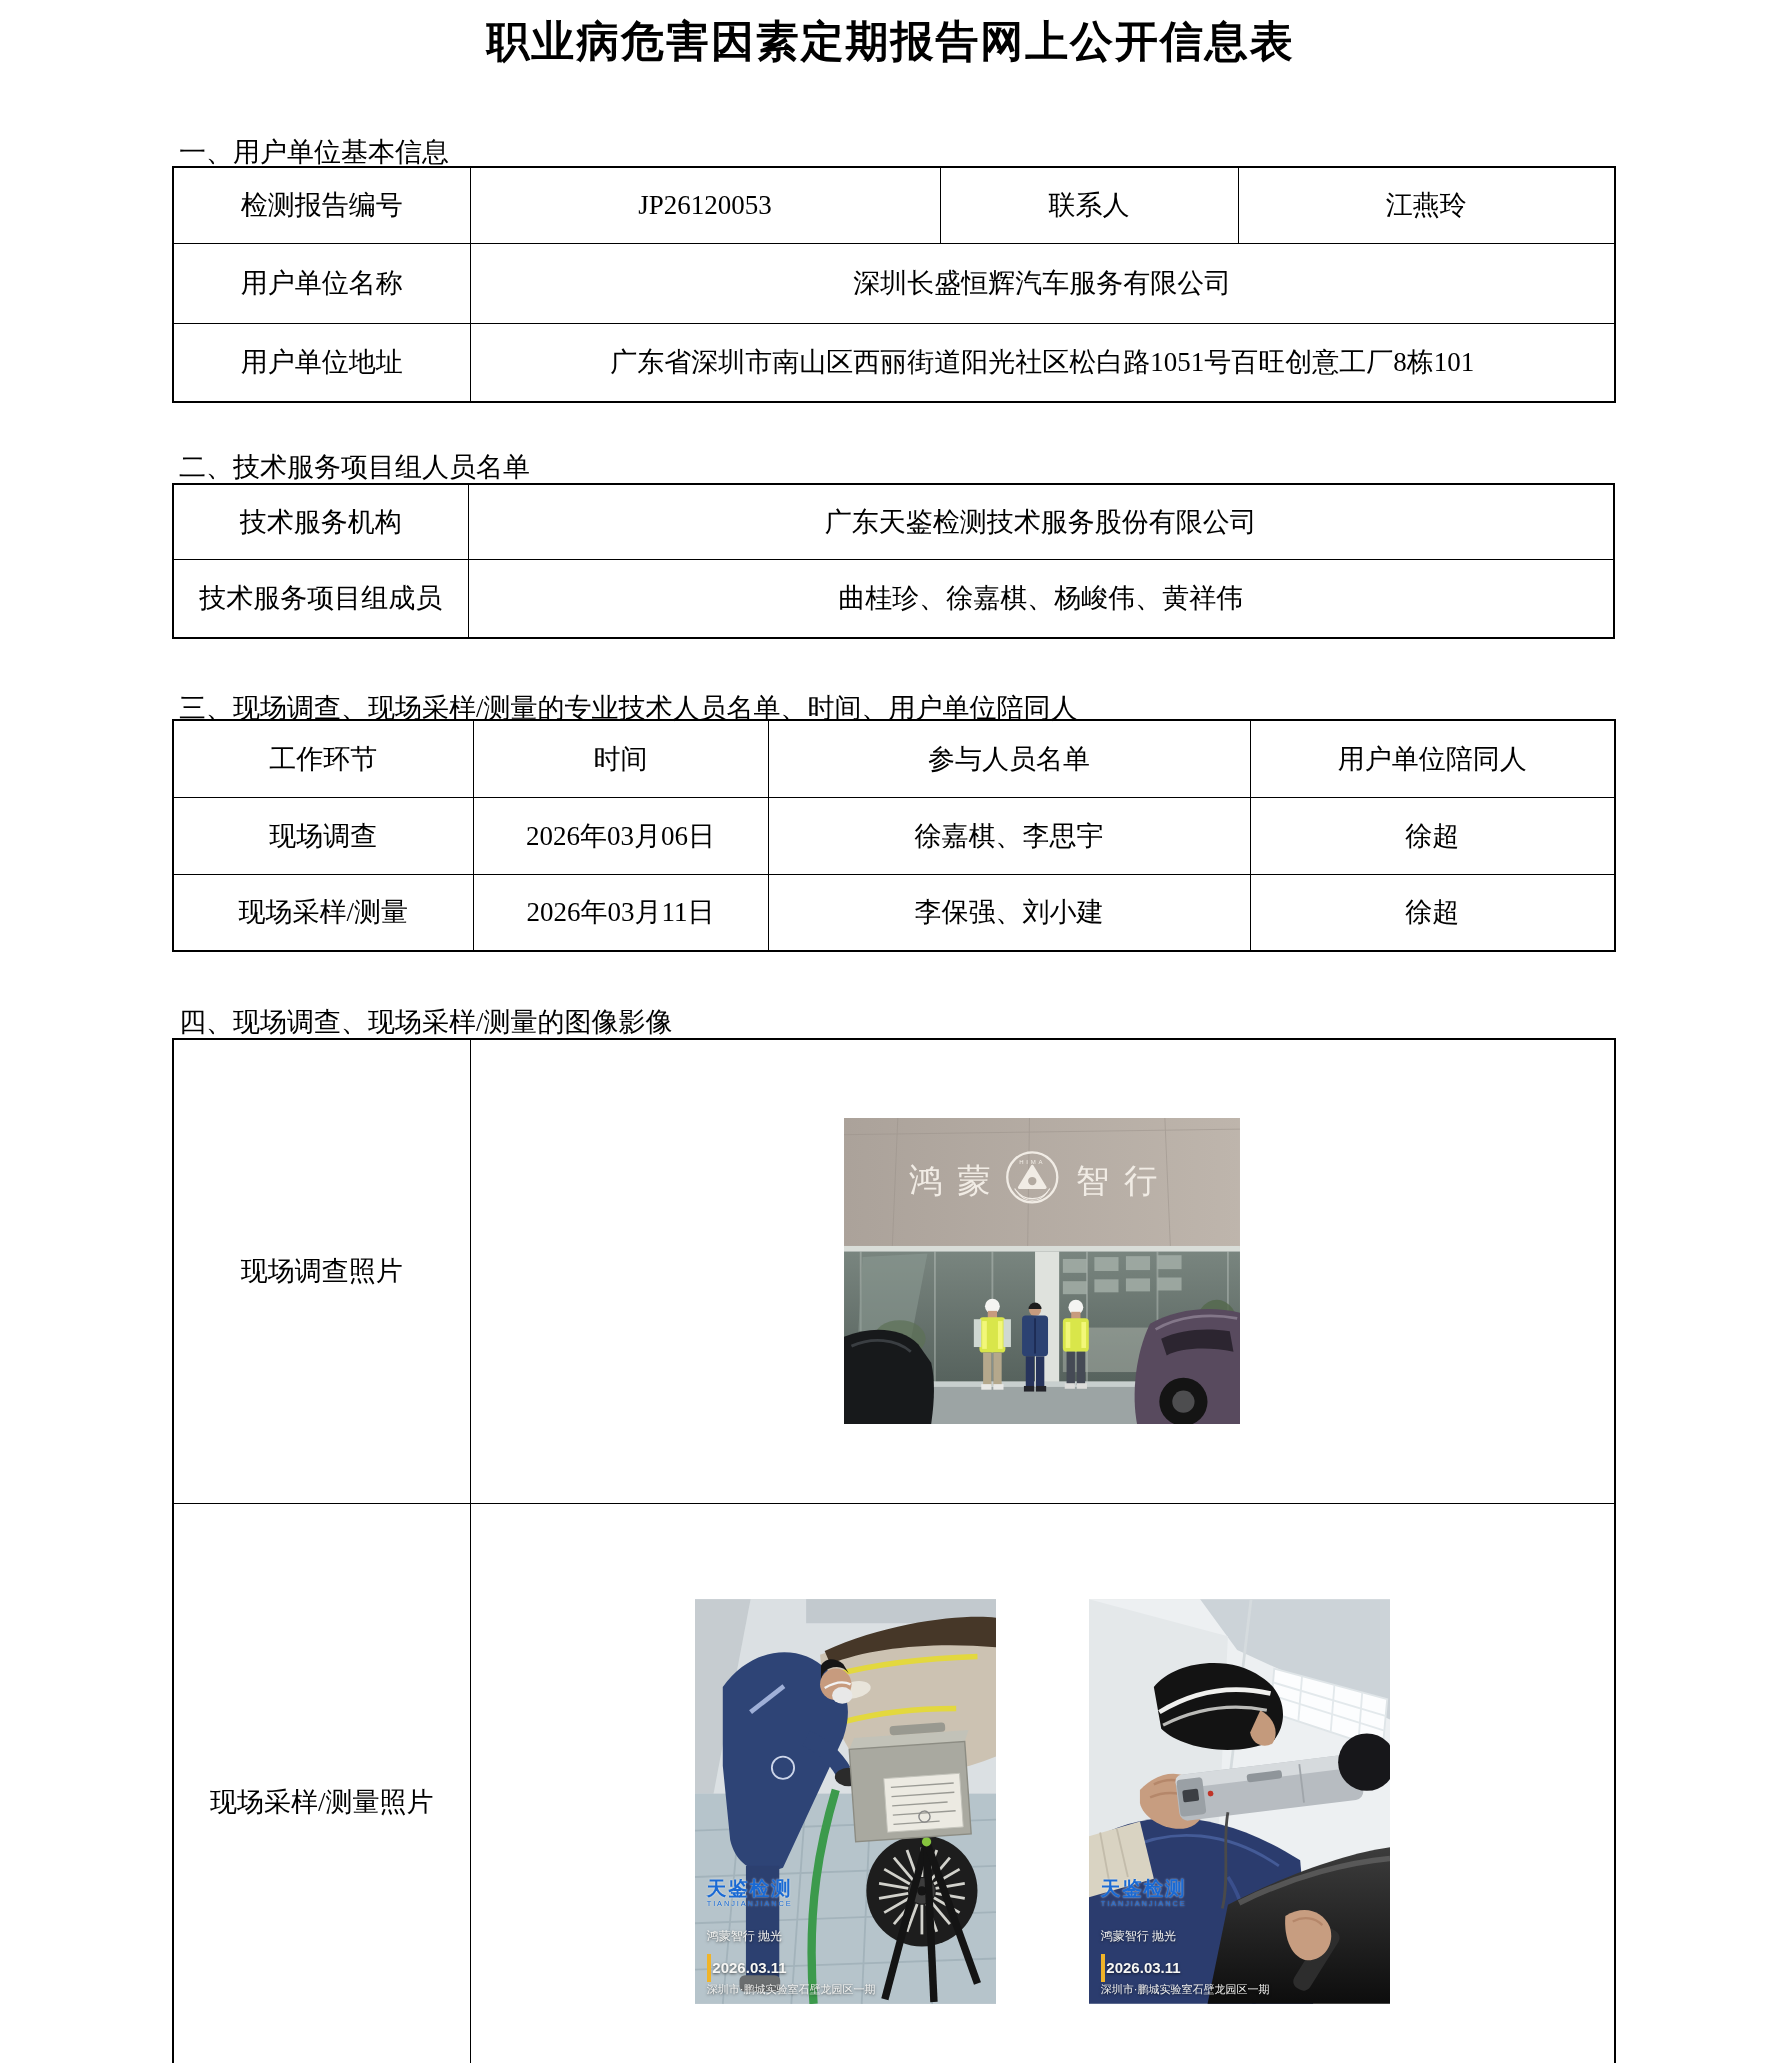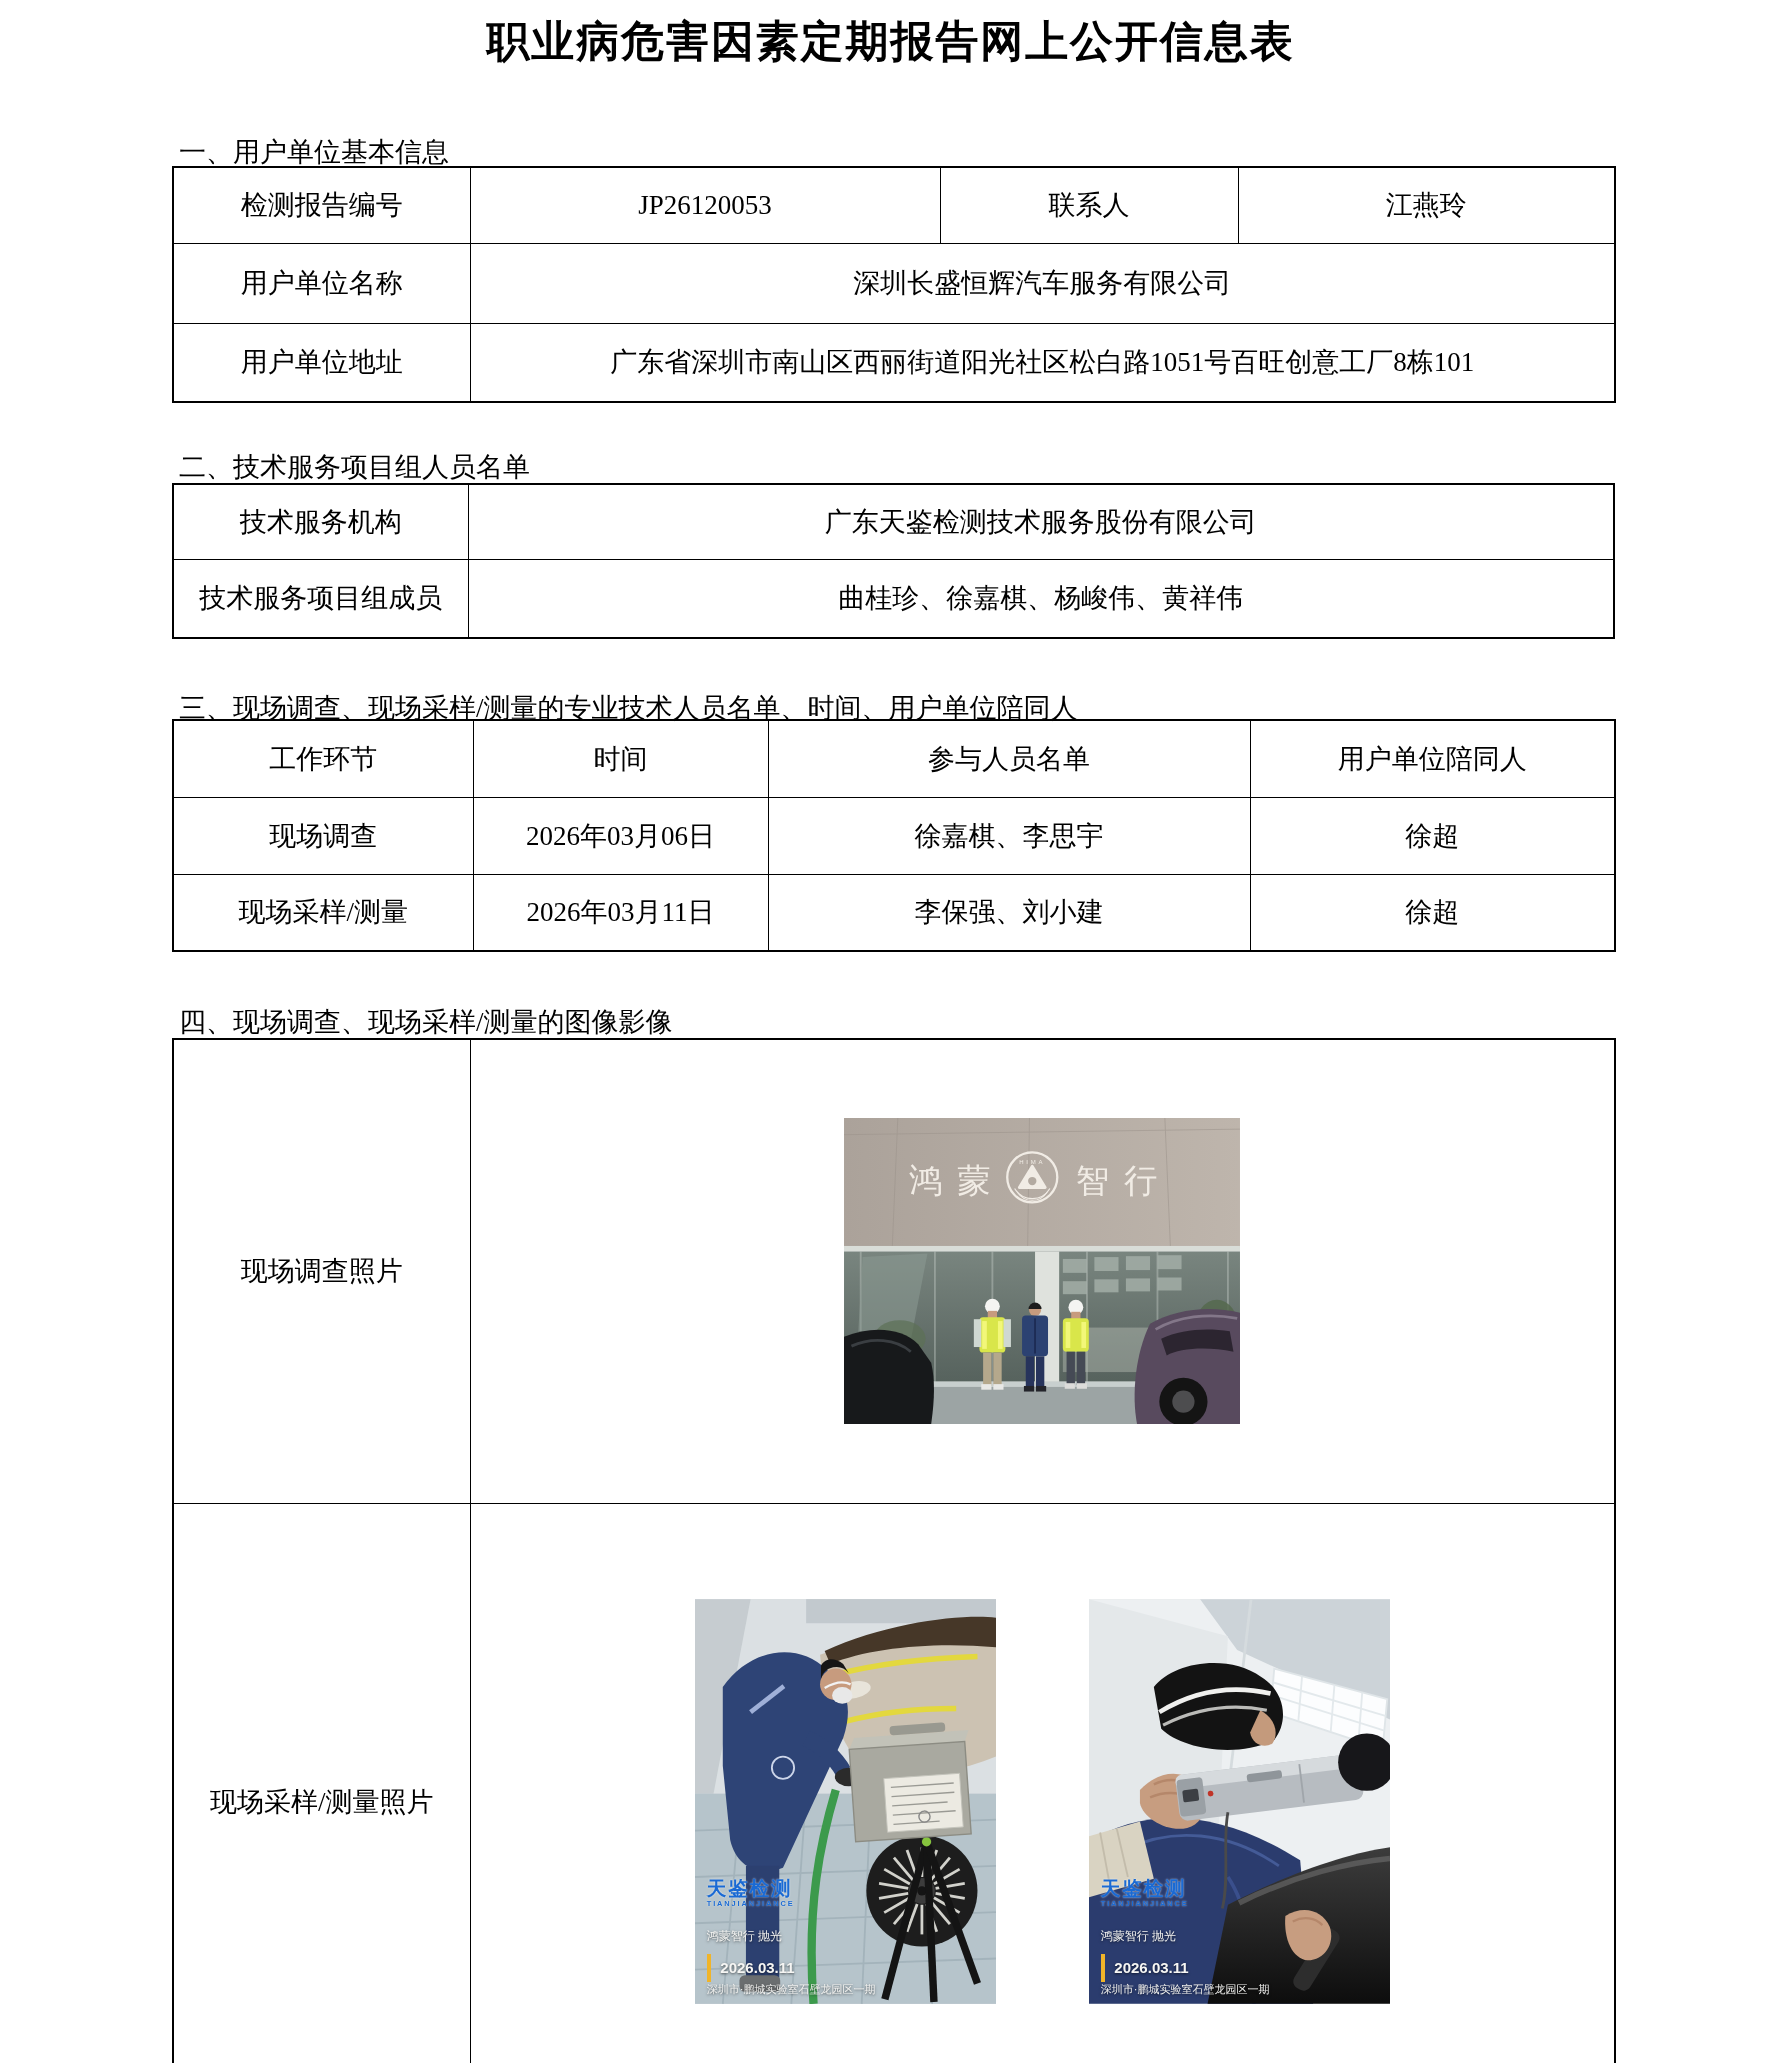--- a/index.html
+++ b/index.html
@@ -17,24 +17,24 @@
   #tbl-survey{top:719px;}
   #tbl-media{top:1038px;}
   .photo-cell{background:#fff;}
   .photo-flex{display:flex;align-items:center;justify-content:center;gap:93px;height:100%;}
   .photo{position:relative;overflow:hidden;flex:0 0 auto;background:#dfe2e2;}
   .photo svg{display:block;}
   .wm{position:absolute;left:12px;bottom:9.3px;text-align:left;
       font-family:"Liberation Sans","DejaVu Sans",sans-serif;line-height:1.1;}
   .wm-brand{font-size:19.5px;font-weight:800;color:#1a6ad4;letter-spacing:1.9px;
       text-shadow:0 0 1.9px rgba(255,255,255,.75);}
-  .wm-brand-sub{font-size:7.4px;font-weight:700;color:#1a6ad4;letter-spacing:1.9px;
+  .wm-brand-sub{font-size:7.4px;font-weight:400;color:#1a6ad4;letter-spacing:1.9px;
       text-shadow:0 0 1.9px rgba(255,255,255,.7);margin-top:0.9px;}
   .wm-tag{font-size:12px;color:#f4f4f2;margin-top:22px;text-shadow:0 0.9px 2.8px rgba(0,0,0,.6);}
-  .wm-date-row{display:flex;align-items:center;gap:9px;margin-top:10.2px;}
+  .wm-date-row{display:flex;align-items:center;gap:1px;margin-top:10.2px;}
   .wm-bar{display:inline-block;width:4.6px;height:28px;background:#f0b429;}
   .wm-date{font-size:15px;font-weight:700;color:#f6f6f4;text-shadow:0 0.9px 2.8px rgba(0,0,0,.6);}
   .wm-loc{font-size:11px;color:#f2f2f0;margin-top:1px;text-shadow:0 0.9px 2.8px rgba(0,0,0,.6);white-space:nowrap;}
 </style>
 </head>
 <body>
 
 <div class="page">
 
   <h1 class="doc-title">职业病危害因素定期报告网上公开信息表</h1>

